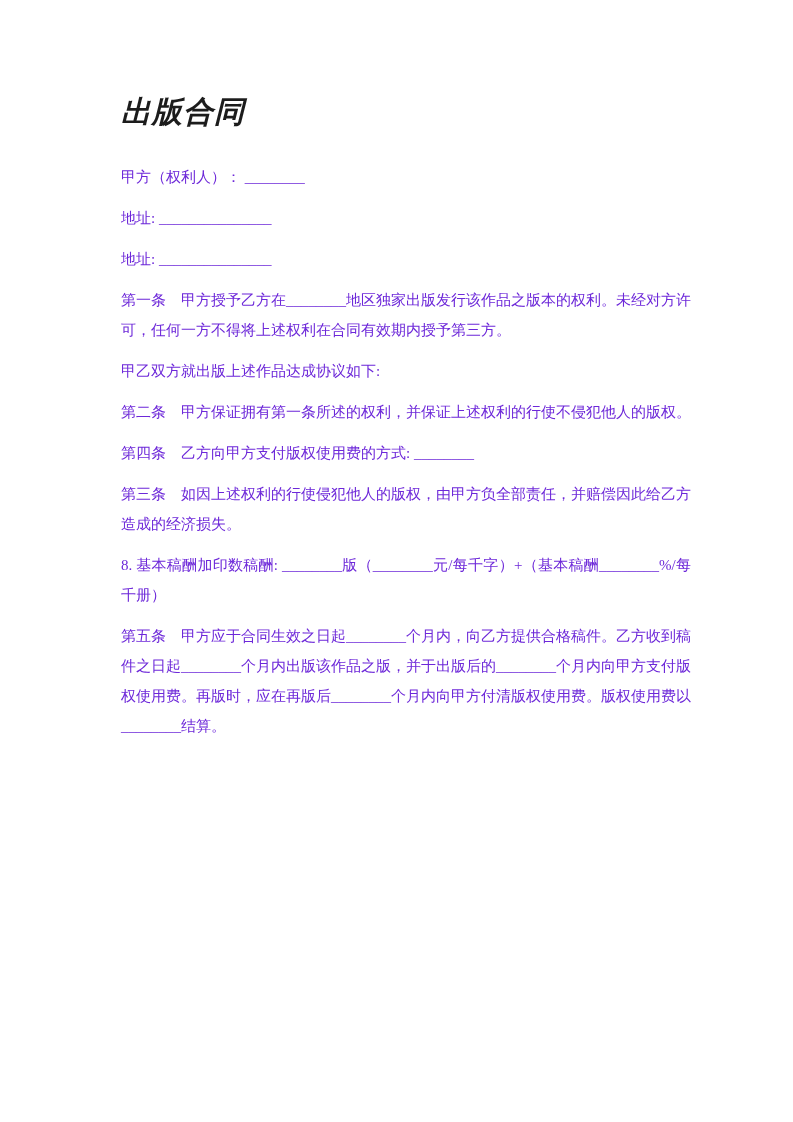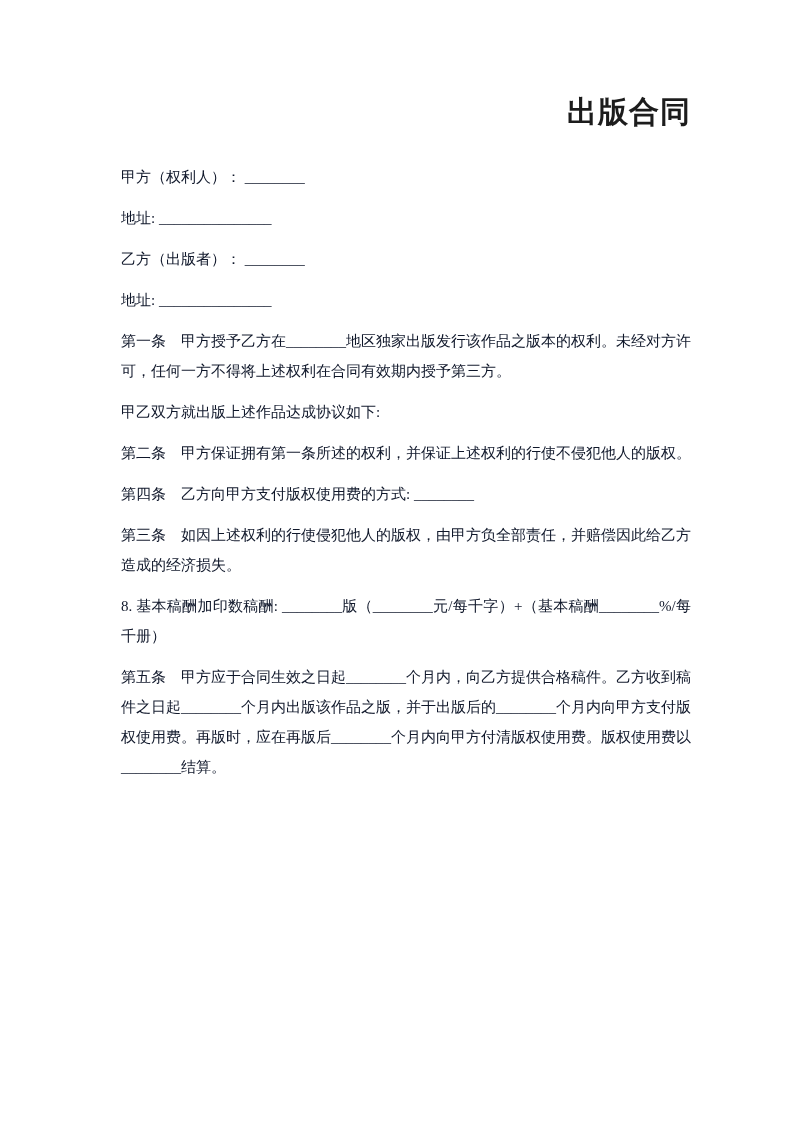--- a/index.html
+++ b/index.html
@@ -17,45 +17,45 @@
     padding: 92px 102px 0 121px;
     font-family: "Liberation Serif", "DejaVu Serif", serif;
     color: #363636;
     overflow: hidden;
   }
   .doc-title {
     margin: 0 0 30px 0;
     font-size: 30px;
     line-height: 40px;
     font-weight: bold;
-    text-align: right;
+    text-align: left;
     color: #1c1c1c;
     letter-spacing: 1px;
+    font-style: italic;
   }
   .para {
     margin: 0 0 11px 0;
     font-size: 15px;
     line-height: 30px;
     text-align: justify;
     word-break: break-all;
-    color: #0f172a;
+    color: #6d28d9;
   }
 </style>
 </head>
 <body>
 
 <div class="page">
 
   <h1 class="doc-title">出版合同</h1>
 
   <p class="para">甲方（权利人）： ________</p>
 
   <p class="para">地址: _______________</p>
 
-  <p class="para">乙方（出版者）： ________</p>
 
   <p class="para">地址: _______________</p>
 
 
   <p class="para">第一条　甲方授予乙方在________地区独家出版发行该作品之版本的权利。未经对方许可，任何一方不得将上述权利在合同有效期内授予第三方。</p>
 
   <p class="para">甲乙双方就出版上述作品达成协议如下:</p>
 
   <p class="para">第二条　甲方保证拥有第一条所述的权利，并保证上述权利的行使不侵犯他人的版权。</p>
 

